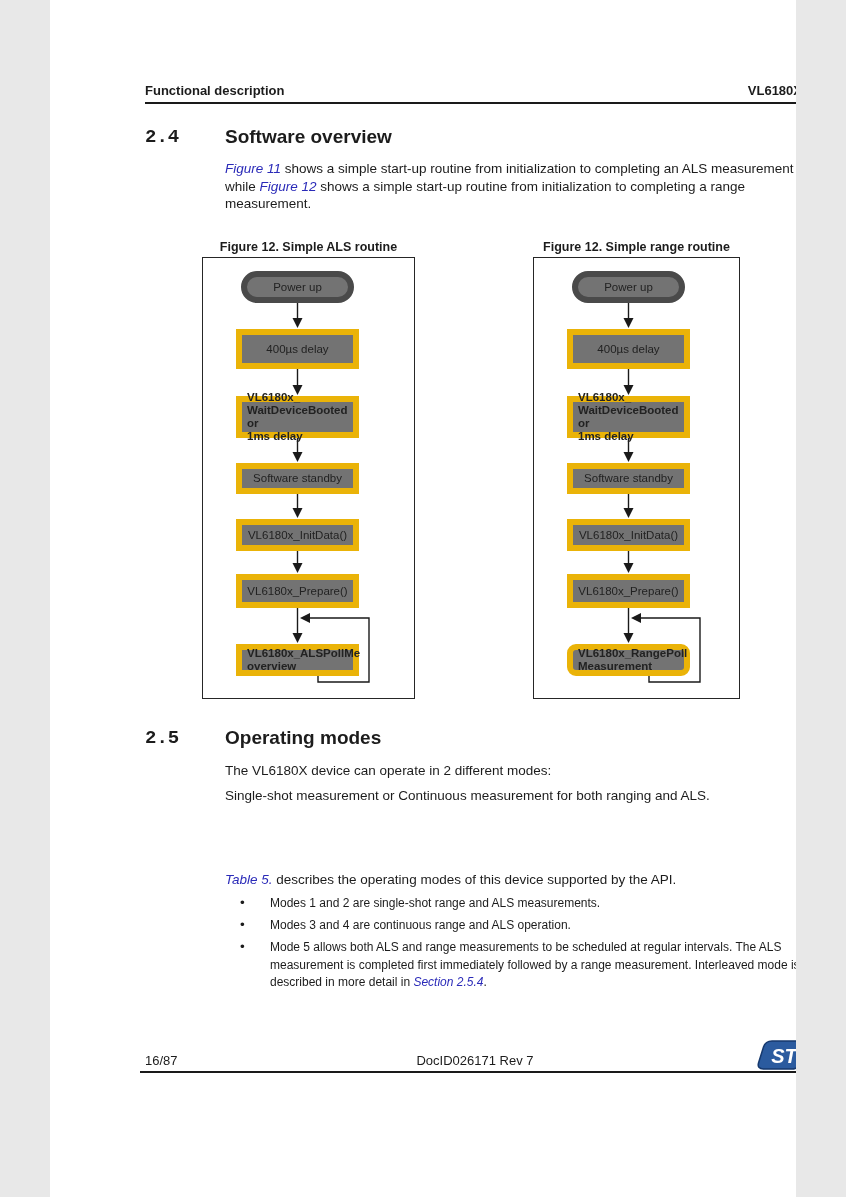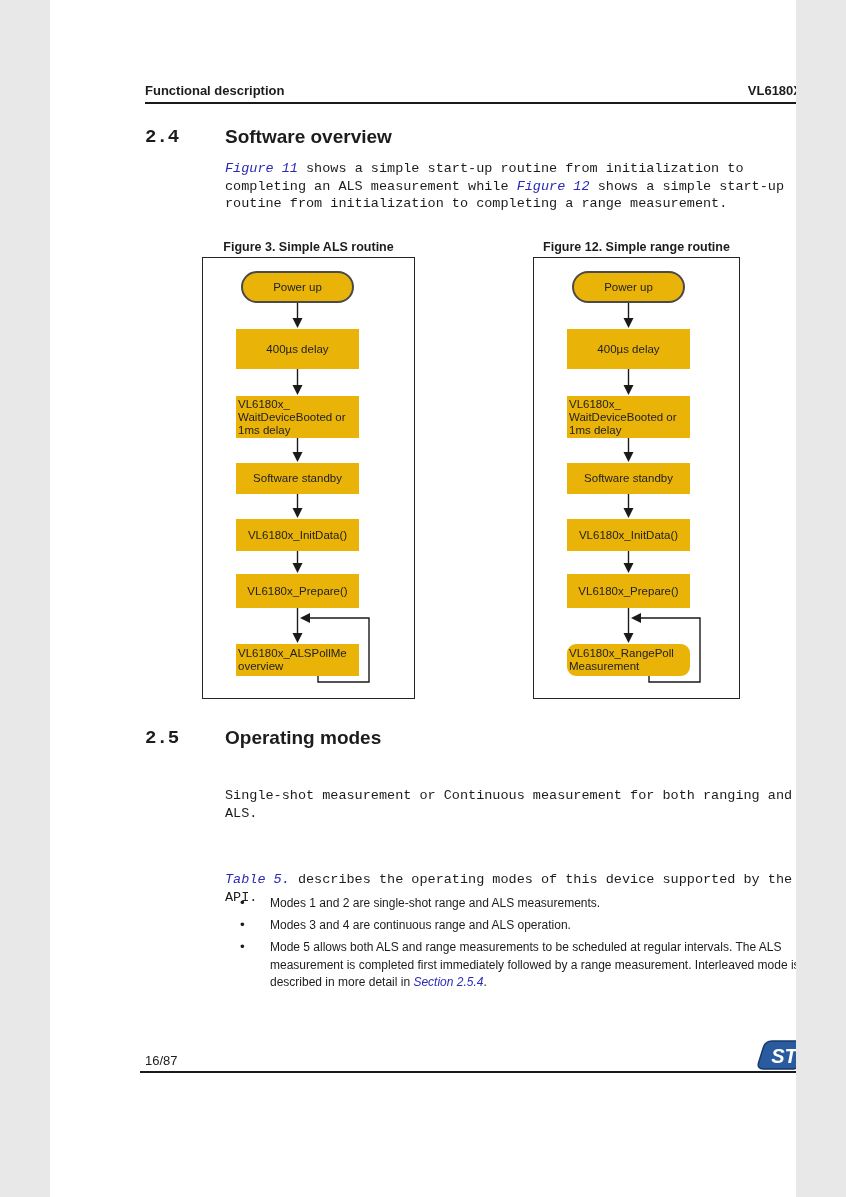--- a/index.html
+++ b/index.html
@@ -9,33 +9,33 @@
     margin:0 auto;
   }
   .abs{position:absolute;}
   
   .hdr-text{font-size:13px;font-weight:bold;}
   .rule{background:#1a1a1a;}
   
   .sec-num{font-size:19px;font-weight:bold;font-family:Liberation Mono, monospace;}
   .sec-title{font-size:19px;font-weight:bold;}
   
-  .body-text{font-size:13.5px;line-height:17.5px;font-family:Liberation Mono, monospace;}
+  .body-text{font-size:13.5px;line-height:17.5px;}
   .doclink{color:#2a2ab8;font-style:italic;cursor:pointer;text-decoration:none;}
   
   .fig-caption{font-size:12.5px;font-weight:bold;text-align:center;height:16px;}
   .fig-frame{position:relative;border:1px solid #262626;background:#fff;margin-top:1px;}
   .fig-frame svg{position:absolute;left:0;top:0;pointer-events:none;}
   .node{
-    position:absolute;border:2px solid #eab308;background:#eab308;
+    position:absolute;border:6px solid #eab308;background:#737373;
     font-size:11.5px;line-height:13px;display:flex;flex-direction:column;
     justify-content:center;align-items:center;text-align:center;
     white-space:pre-line;box-sizing:border-box;color:#222;
   }
-  .node.left-align{align-items:flex-start;text-align:left;}
+  .node.left-align{align-items:flex-start;text-align:left;padding-left:5px;font-weight:bold;}
   .stadium{border-radius:16px;border-color:#4a4a4a;}
   
   .bullet-dot{position:absolute;left:95px;font-size:13.5px;}
   .bullet-body{position:absolute;left:125px;width:545px;font-size:12px;line-height:17.5px;}
   .bullet-row{position:absolute;left:95px;width:660px;}
   
   .ftr-text{font-size:13px;}
   svg text{font-family:"Liberation Sans",sans-serif;}
 </style>
 </head>
@@ -48,21 +48,21 @@
   <div class="abs rule" style="left:95px;top:102px;width:658px;height:2px;"></div>
 
   <div class="abs sec-num" style="left:95px;top:126px;">2.4</div>
   <div class="abs sec-title" style="left:175px;top:126px;">Software overview</div>
 
   <div class="abs body-text" style="left:175px;top:160px;width:580px;">
     <span class="doclink">Figure 11</span><span> shows a simple start-up routine from initialization to completing an ALS measurement while </span><span class="doclink">Figure 12</span><span> shows a simple start-up routine from initialization to completing a range measurement.</span>
   </div>
 
   <div class="abs" style="left:152px;top:240px;width:213px;">
-    <div class="fig-caption">Figure 3. Simple ALS routine</div>
+    <div class="fig-caption">Figure 12. Simple ALS routine</div>
     <div class="fig-frame" style="width:211px;height:440px;">
       <svg width="211" height="440" viewBox="0 0 211 440">
         <g stroke="#1a1a1a" stroke-width="1.4" fill="none">
           <path d="M94.5 45 V61"></path>
             <path d="M94.5 111 V128"></path>
             <path d="M94.5 180 V195"></path>
           <path d="M94.5 236 V251"></path>
             <path d="M94.5 293 V306"></path>
             <path d="M94.5 350 V376"></path>
           <path d="M115 418 L115 424 L166 424 L166 360 L107 360"></path>
@@ -122,39 +122,41 @@
       <div class="node" style="left:33px;top:261px;width:123px;height:32px;">VL6180x_InitData()</div>
       <div class="node" style="left:33px;top:316px;width:123px;height:34px;">VL6180x_Prepare()</div>
       <div class="node left-align" style="left:33px;top:386px;width:123px;height:32px;border-radius:9px;">VL6180x_RangePoll
 Measurement</div>
     </div>
   </div>
 
   <div class="abs sec-num" style="left:95px;top:727px;">2.5</div>
   <div class="abs sec-title" style="left:175px;top:727px;">Operating modes</div>
 
+  <div class="abs body-text" style="left:175px;top:762px;width:580px;">The VL6180X device can operate in 2 different modes:</div>
   <div class="abs body-text" style="left:175px;top:787px;width:580px;">Single-shot measurement or Continuous measurement for both ranging and ALS.</div>
 
   <div class="abs body-text" style="left:175px;top:871px;width:580px;">
     <span class="doclink">Table 5.</span><span> describes the operating modes of this device supported by the API.</span>
   </div>
 
   <div class="abs bullet-row" style="top:895px;">
     <span class="bullet-dot">•</span>
     <span class="bullet-body">Modes 1 and 2 are single-shot range and ALS measurements.</span>
   </div>
   <div class="abs bullet-row" style="top:917px;">
     <span class="bullet-dot">•</span>
     <span class="bullet-body">Modes 3 and 4 are continuous range and ALS operation.</span>
   </div>
   <div class="abs bullet-row" style="top:939px;">
     <span class="bullet-dot">•</span>
     <span class="bullet-body"><span>Mode 5 allows both ALS and range measurements to be scheduled at regular intervals. The ALS measurement is completed first immediately followed by a range measurement. Interleaved mode is described in more detail in </span><span class="doclink">Section 2.5.4</span><span>.</span></span>
   </div>
 
   <div class="abs ftr-text" style="left:95px;top:1053px;">16/87</div>
+  <div class="abs ftr-text" style="left:175px;top:1053px;width:500px;text-align:center;">DocID026171 Rev 7</div>
   <div class="abs rule" style="left:90px;top:1071px;width:667px;height:2px;"></div>
   <svg class="abs" style="left:707px;top:1039px;" width="50" height="32" viewBox="0 0 100 64">
     <path d="M30 4 H86 C95 4 98 9 96 16 L86 48 C83 57 77 60 69 60 H13 C4 60 1 55 3 48 L13 16 C16 7 22 4 30 4 Z" fill="#2b5b9f" stroke="#16396e" stroke-width="3"></path>
     <text x="54" y="47" font-size="40" font-weight="bold" font-style="italic" fill="#ffffff" text-anchor="middle">ST</text>
   </svg>
 
 </div>
 
 </body></html>

